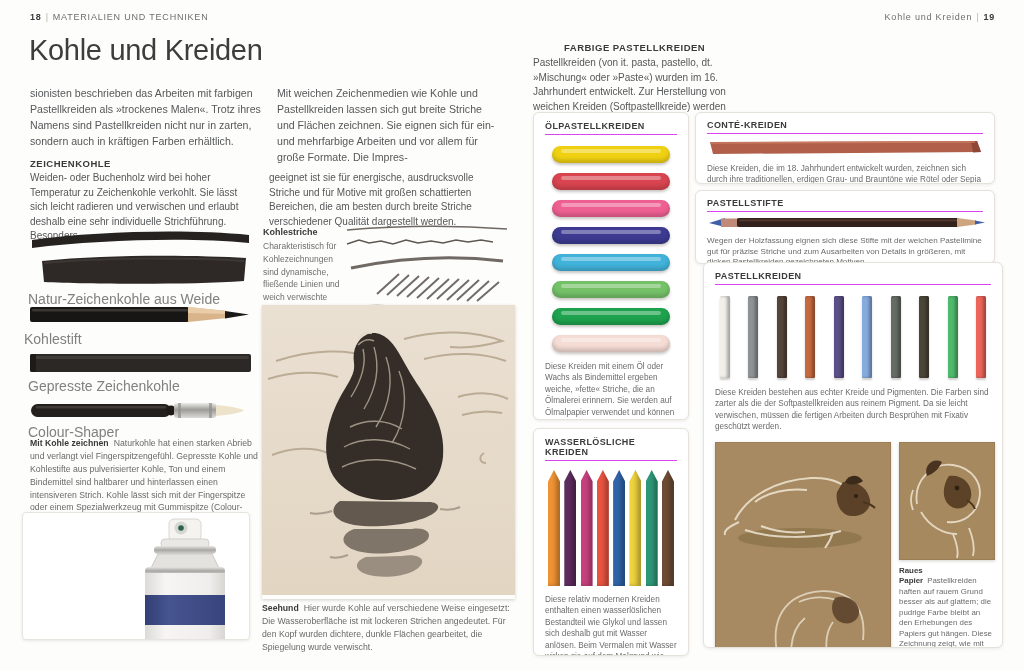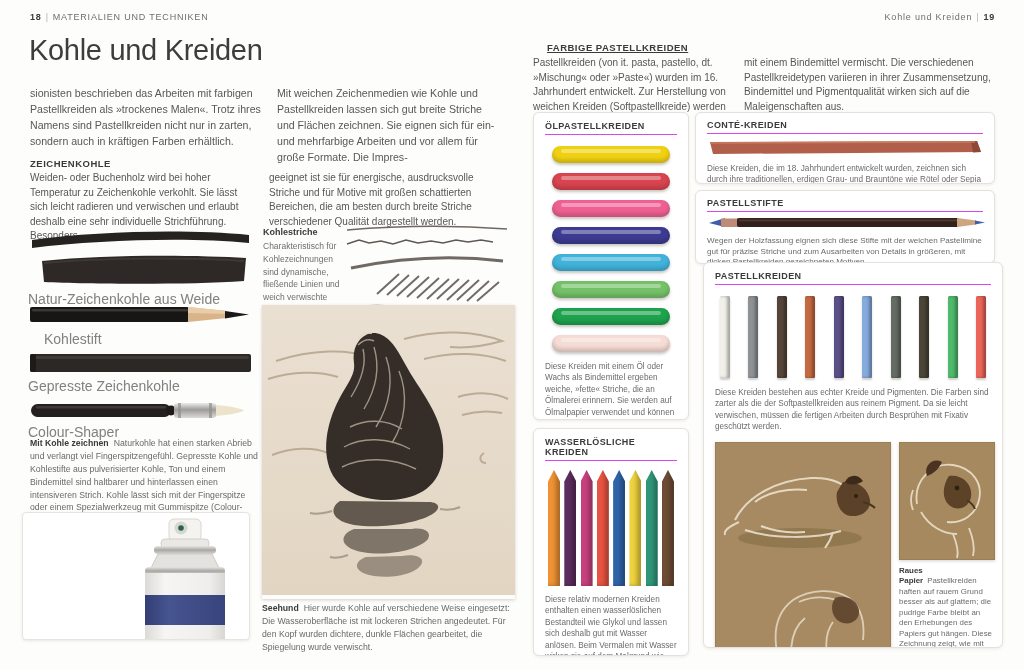--- a/index.html
+++ b/index.html
@@ -109,21 +109,21 @@
 
   <div class="abs" style="left:28px;top:300px;">
     <svg width="225" height="28">
       <rect x="2" y="7" width="159" height="15" rx="2" fill="#181614"></rect>
       <rect x="4" y="9" width="156" height="2.6" rx="1.3" fill="#3d3a36" opacity=".9"></rect>
       <polygon points="160,7 199,11 199,18 160,22" fill="#d9b389"></polygon>
       <polygon points="160,7 199,11 199,14 160,13" fill="#e9cda8"></polygon>
       <polygon points="197,11 221,14.5 197,18.4" fill="#1b1917"></polygon>
     </svg>
   </div>
-  <div class="abs caption" style="left:44px;top:331px;width:225px;">Kohlestift</div>
+  <div class="abs caption" style="left:24px;top:331px;width:225px;">Kohlestift</div>
 
   <div class="abs" style="left:28px;top:351px;">
     <svg width="225" height="24">
       <rect x="2" y="3" width="221" height="18" rx="2" fill="#2c2826"></rect>
       <rect x="4" y="5" width="217" height="3" rx="1.5" fill="#45403c" opacity=".8"></rect>
       <rect x="2" y="3" width="6" height="18" rx="2" fill="#1d1a18"></rect>
     </svg>
   </div>
   <div class="abs caption" style="left:28px;top:378px;width:225px;">Gepresste Zeichenkohle</div>
 
@@ -224,25 +224,24 @@
   </div>
 
   <div class="abs para" style="left:262px;top:602px;width:252px;">
     <b>Seehund</b><span>Hier wurde Kohle auf verschiedene Weise eingesetzt: Die Wasseroberfläche ist mit lockeren Strichen angedeutet. Für den Kopf wurden dichtere, dunkle Flächen gearbeitet, die Spiegelung wurde verwischt.</span>
   </div>
 
   <div class="abs runhead" style="right:29px;top:12px;text-align:right;">
     <span>Kohle und Kreiden</span><span class="sep">|</span><b>19</b>
   </div>
 
-  <div class="abs sechead" style="left:547px;top:42px;text-decoration:underline;">FARBIGE PASTELLKREIDEN</div>
+  <div class="abs sechead" style="left:564px;top:42px;">FARBIGE PASTELLKREIDEN</div>
 
   <div class="abs cols" style="left:533px;top:56px;width:463px;gap:12px;">
     <div class="col sm" style="width:199px;">Pastellkreiden (von it. pasta, pastello, dt. »Mischung« oder »Paste«) wurden im 16. Jahrhundert entwickelt. Zur Herstellung von weichen Kreiden (Softpastellkreide) werden reine Pigmente</div>
-    <div class="col sm" style="width:252px;">mit einem Bindemittel vermischt. Die verschiedenen Pastellkreidetypen variieren in ihrer Zusammensetzung, Bindemittel und Pigmentqualität wirken sich auf die Maleigenschaften aus.</div>
   </div>
 
   <div class="box" style="left:533px;top:112px;width:156px;height:308px;">
     <div class="boxtitle">ÖLPASTELLKREIDEN</div>
     <div class="oil-crayons">
         <div class="oil-crayon" style="background: rgb(240, 209, 18);"></div>
         <div class="oil-crayon" style="background: rgb(216, 68, 79);"></div>
         <div class="oil-crayon" style="background: rgb(238, 96, 146);"></div>
         <div class="oil-crayon" style="background: rgb(60, 59, 145);"></div>
         <div class="oil-crayon" style="background: rgb(65, 178, 217);"></div>

